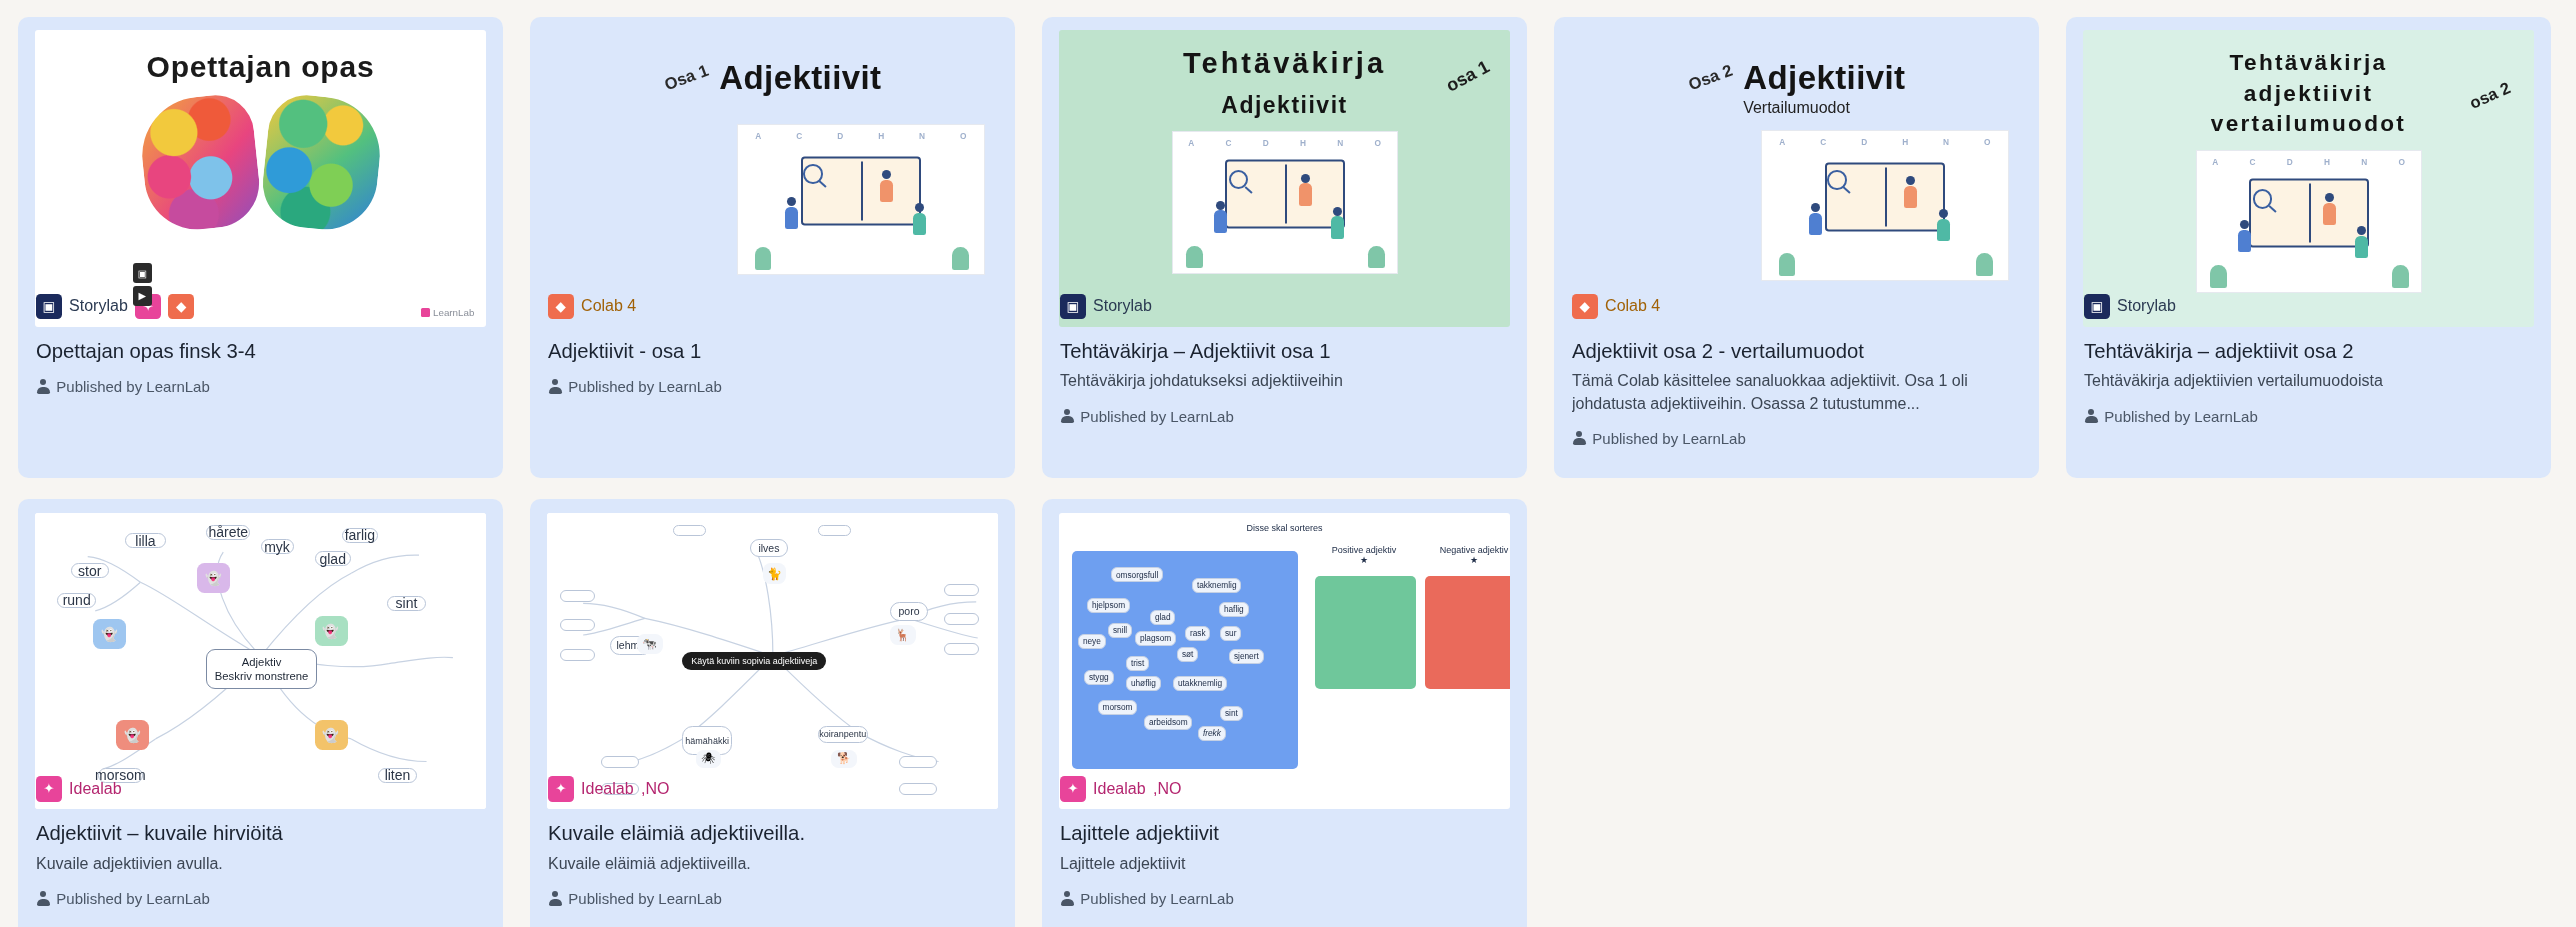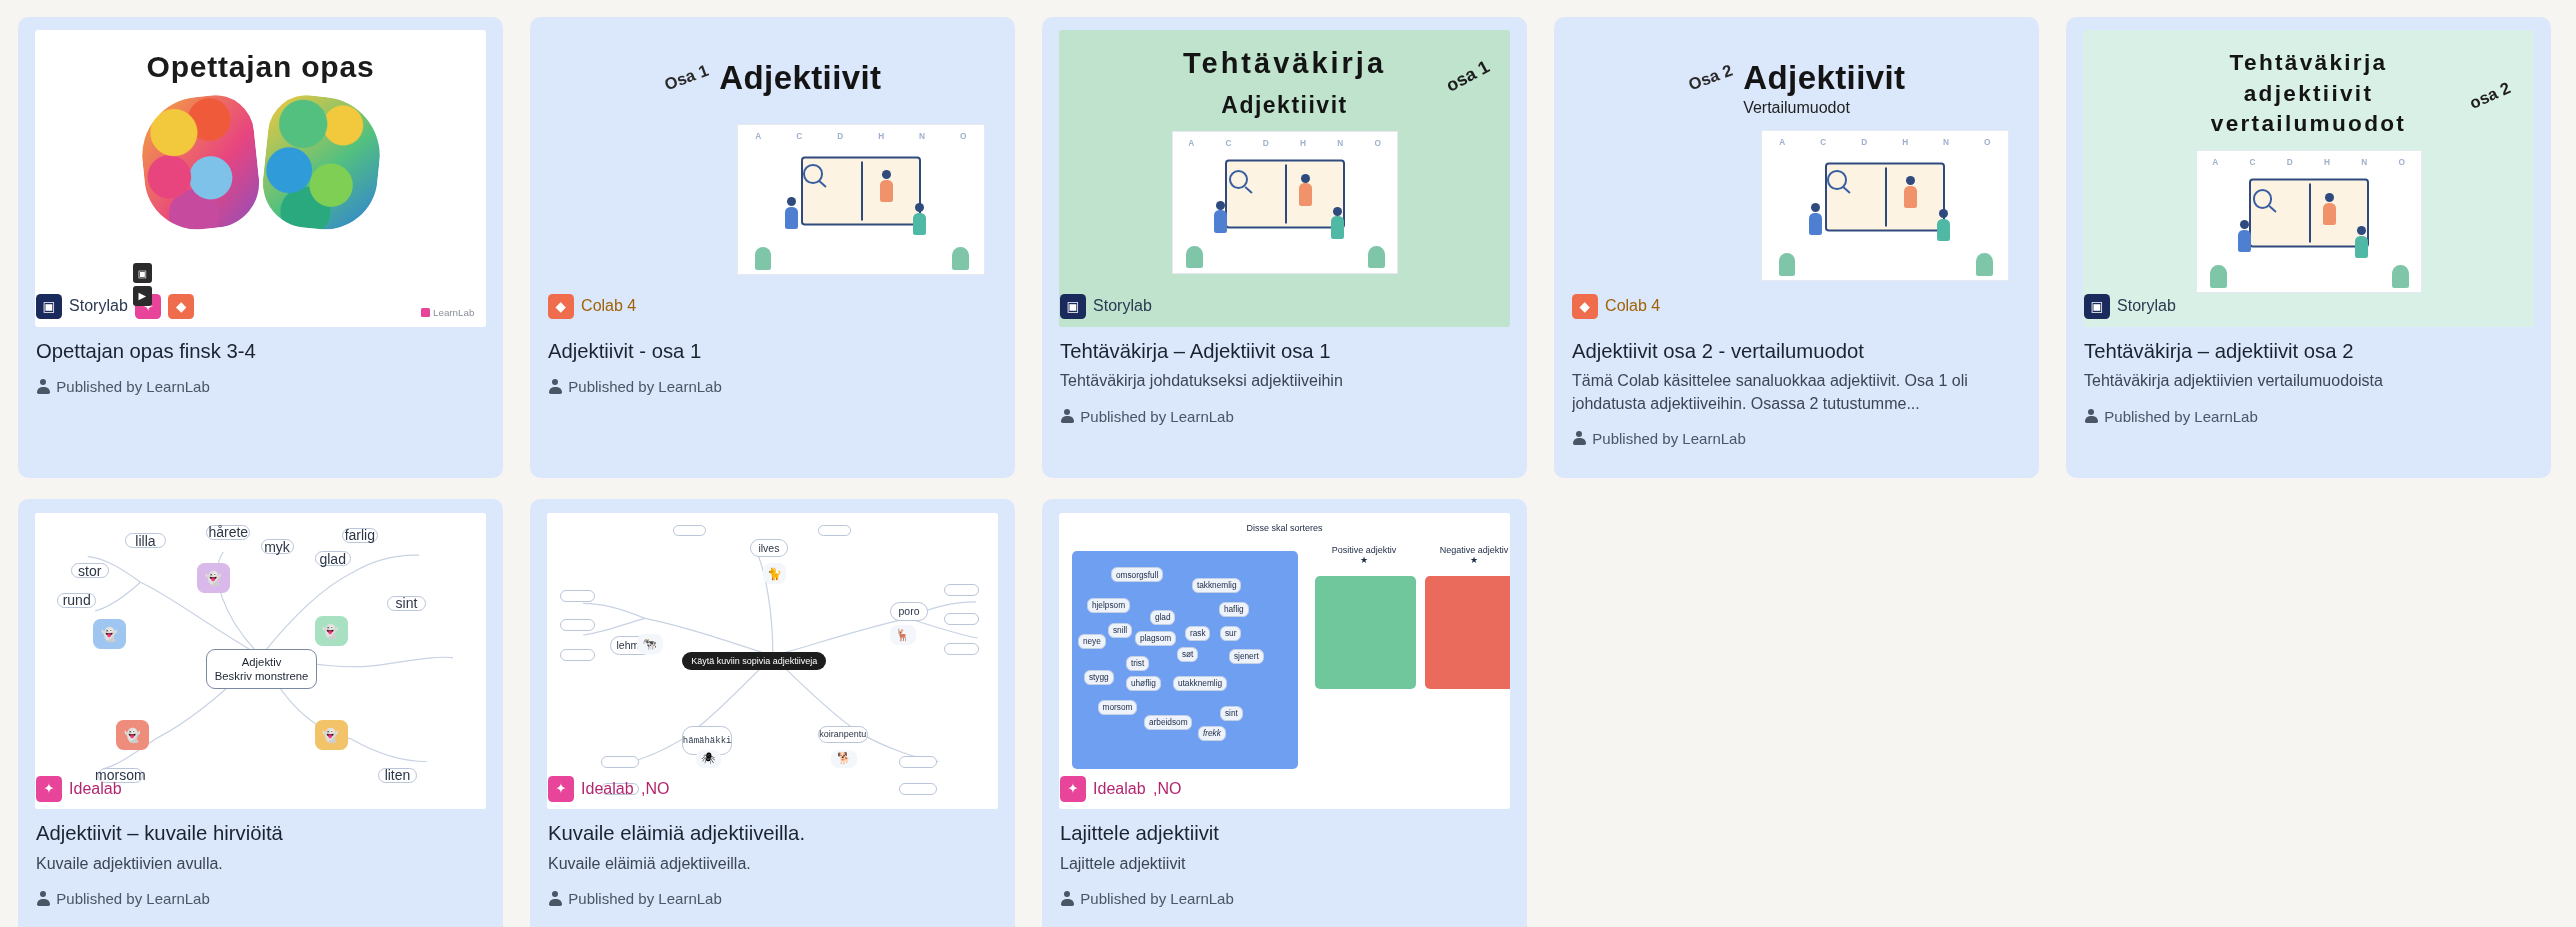--- a/index.html
+++ b/index.html
@@ -700,21 +700,21 @@
               <path d="M480 140 C 515 122, 545 118, 570 118"></path>
               <path d="M480 140 C 518 152, 548 162, 572 166"></path>
               <path d="M180 300 C 150 318, 120 330, 95 334"></path>
               <path d="M415 292 C 450 312, 490 326, 520 330"></path>
             </g>
           </svg>
           <div class="mm-dark" style="left:30%; top:47%;">Käytä kuviin sopivia adjektiiveja</div>
           <div class="mm-node" style="left:14%; top:32%; width:42px; height:19.6px; font-size:10.5px;margin-top:28px;">lehmä</div>
           <div class="mm-node" style="left:45%; top:9%; width:38px; height:18px; font-size:10.5px;">ilves</div>
           <div class="mm-node" style="left:76%; top:30%; width:38px; height:19.6px; font-size:10.5px;">poro</div>
-          <div class="mm-node" style="left:30%; top:72%; width:50px; height:29px; font-size:9px;font-family:Liberation Mono, monospace;">hämähäkki</div>
+          <div class="mm-node" style="left:30%; top:72%; width:50px; height:29px; font-size:9px;">hämähäkki</div>
           <div class="mm-node" style="left:60%; top:72%; width:50px; height:16.6px; font-size:9px;">koiranpentu</div>
           <div class="mm-node" style="left:3%; top:26%; width:35px; height:12px;"></div>
           <div class="mm-node" style="left:3%; top:36%; width:35px; height:12px;"></div>
           <div class="mm-node" style="left:3%; top:46%; width:35px; height:12px;"></div>
           <div class="mm-node" style="left:88%; top:24%; width:35px; height:12px;"></div>
           <div class="mm-node" style="left:88%; top:34%; width:35px; height:12px;"></div>
           <div class="mm-node" style="left:88%; top:44%; width:35px; height:12px;"></div>
           <div class="mm-node" style="left:28%; top:4%; width:33px; height:11.3px;"></div>
           <div class="mm-node" style="left:60%; top:4%; width:33px; height:11.3px;"></div>
           <div class="mm-node" style="left:12%; top:82%; width:38px; height:12px;"></div>

